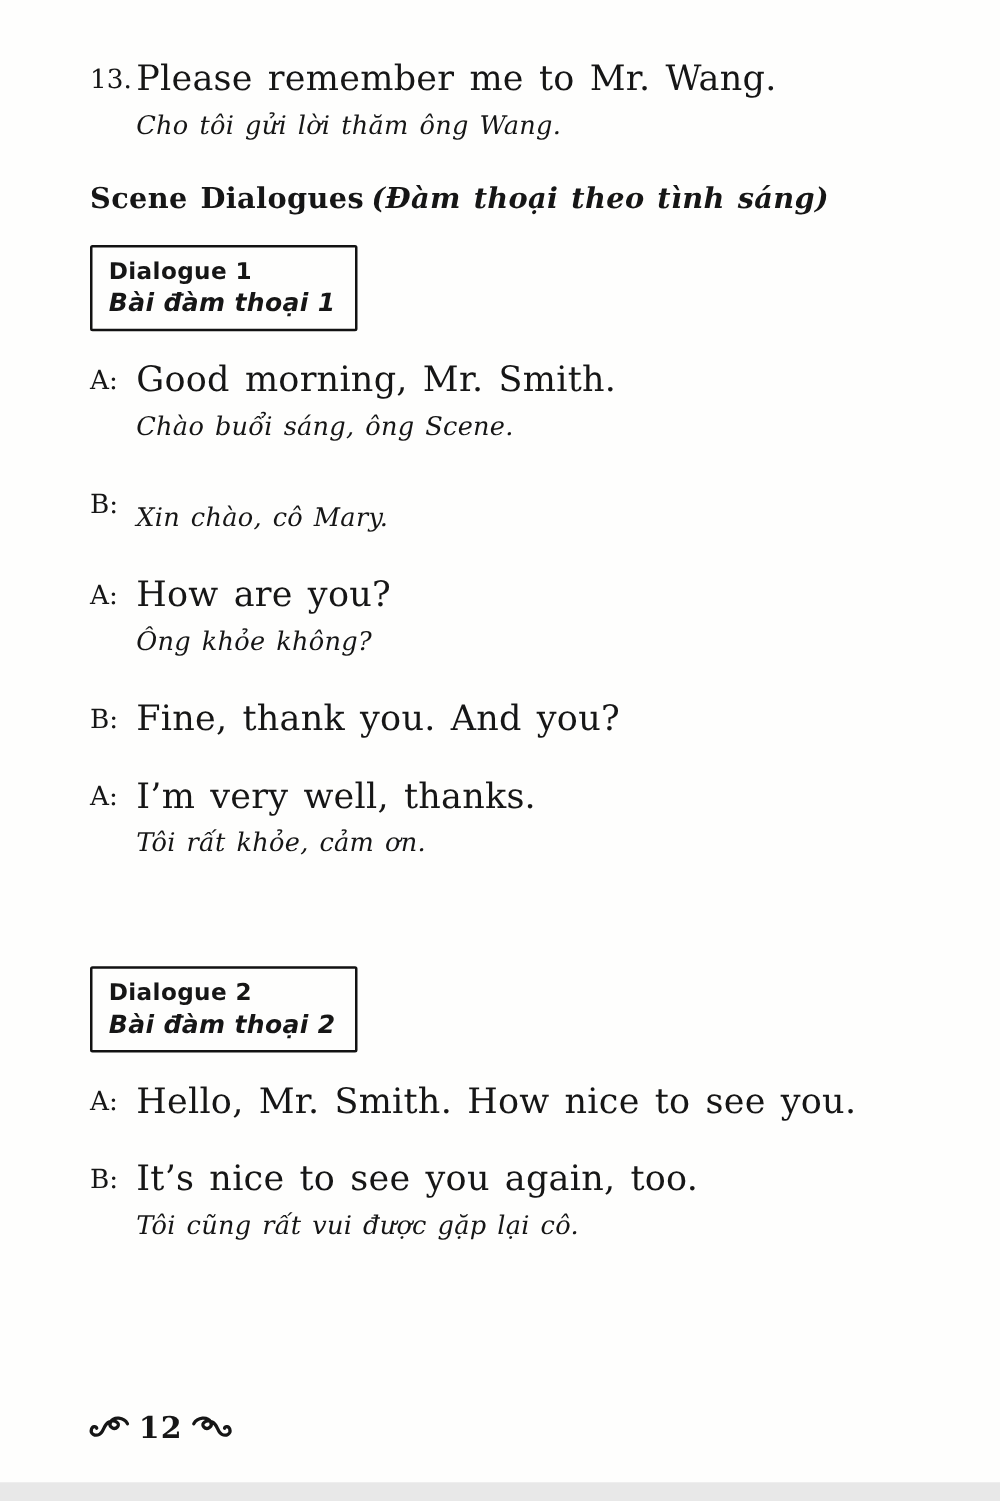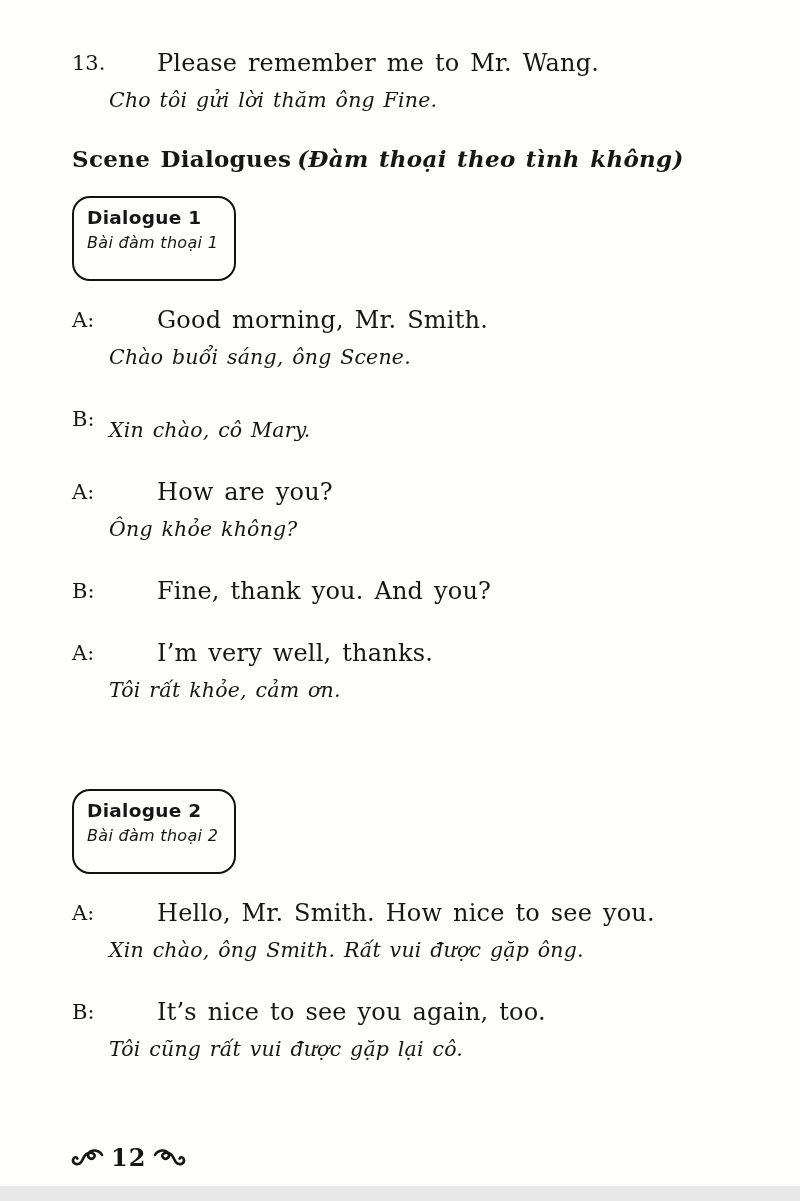--- a/index.html
+++ b/index.html
@@ -23,25 +23,24 @@
     display: flex;
     align-items: flex-start;
   }
   .item13 .num {
     width: 37px;
     flex: 0 0 37px;
     font-size: 21px;
     line-height: 26px;
   }
   .en {
-    font-size: 24px;
+    font-size: 28px;
     line-height: 26px;
     word-spacing: 3px;
     letter-spacing: 0.2px;
-    margin-left: 48px;
   }
   .vn {
     font-size: 20.5px;
     line-height: 26px;
     font-style: italic;
     margin-top: 11px;
     word-spacing: 2px;
     letter-spacing: 0.2px;
   }
   .section-heading {
@@ -52,34 +51,34 @@
     word-spacing: 2px;
   }
   .section-heading .paren {
     font-style: italic;
     margin-left: 6px;
   }
   .dialogue-box {
     display: inline-block;
     margin-top: 24px;
     border: 2.5px solid #121212;
-    border-radius: 18px;
-    padding: 7px 16px 24px 13px;
+    border-radius: 2px;
+    padding: 7px 16px 8px 13px;
     font-family: "DejaVu Sans", "Liberation Sans", sans-serif;
     background: #fefefd;
   }
   .dialogue-box .box-title {
     font-size: 18.5px;
     font-weight: bold;
     line-height: 25px;
     letter-spacing: 0.3px;
   }
   .dialogue-box .box-subtitle {
-    font-size: 16px;
-    font-weight: normal;
+    font-size: 20px;
+    font-weight: bold;
     font-style: italic;
     line-height: 25px;
     letter-spacing: 0.3px;
   }
   .box2 {
     margin-top: 50px;
   }
   .lines {
     margin-top: 26px;
   }
@@ -90,21 +89,21 @@
   }
   .pair .speaker {
     width: 37px;
     flex: 0 0 37px;
     font-size: 21px;
     line-height: 26px;
   }
   .footer {
     position: absolute;
     left: 70px;
-    bottom: 16px;
+    bottom: 32px;
     display: flex;
     align-items: center;
     gap: 7px;
   }
   .footer .page-num {
     font-size: 24px;
     font-weight: bold;
     letter-spacing: 1px;
     line-height: 24px;
   }
@@ -119,27 +118,27 @@
 </head>
 <body>
 
 <div class="page">
 
   
   <div class="item13">
     <span class="num">13.</span>
     <div>
       <div class="en">Please remember me to Mr. Wang.</div>
-      <div class="vn">Cho tôi gửi lời thăm ông Fine.</div>
+      <div class="vn">Cho tôi gửi lời thăm ông Wang.</div>
     </div>
   </div>
 
   
   <div class="section-heading">
-    <span>Scene Dialogues</span><span class="paren">(Đàm thoại theo tình không)</span>
+    <span>Scene Dialogues</span><span class="paren">(Đàm thoại theo tình sáng)</span>
   </div>
 
   
   <div class="dialogue-box">
     <div class="box-title">Dialogue 1</div>
     <div class="box-subtitle">Bài đàm thoại 1</div>
   </div>
 
   
   <div class="lines">
@@ -190,21 +189,20 @@
     <div class="box-subtitle">Bài đàm thoại 2</div>
   </div>
 
   
   <div class="lines">
 
     <div class="pair">
       <span class="speaker">A:</span>
       <div>
         <div class="en">Hello, Mr. Smith. How nice to see you.</div>
-        <div class="vn">Xin chào, ông Smith. Rất vui được gặp ông.</div>
       </div>
     </div>
 
     <div class="pair">
       <span class="speaker">B:</span>
       <div>
         <div class="en">It’s nice to see you again, too.</div>
         <div class="vn">Tôi cũng rất vui được gặp lại cô.</div>
       </div>
     </div>

